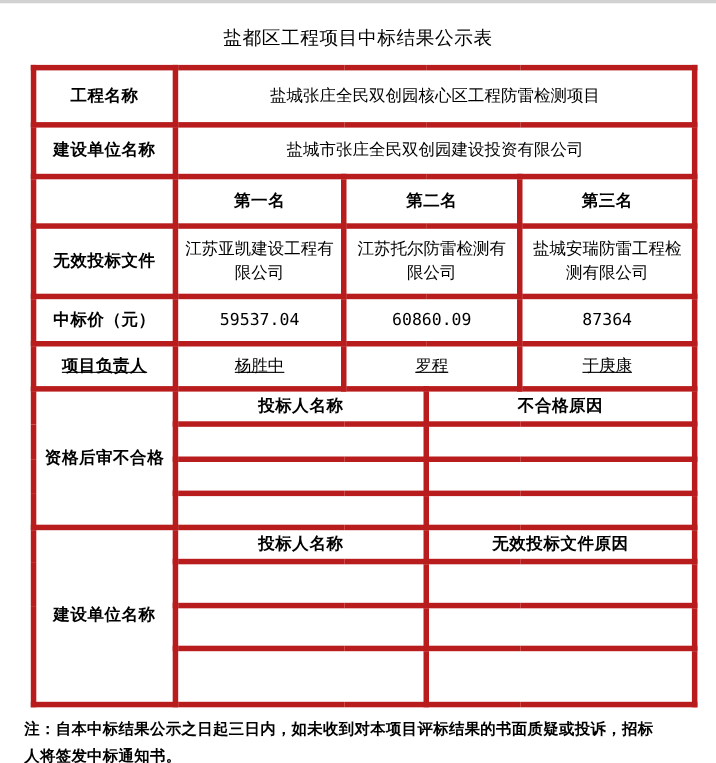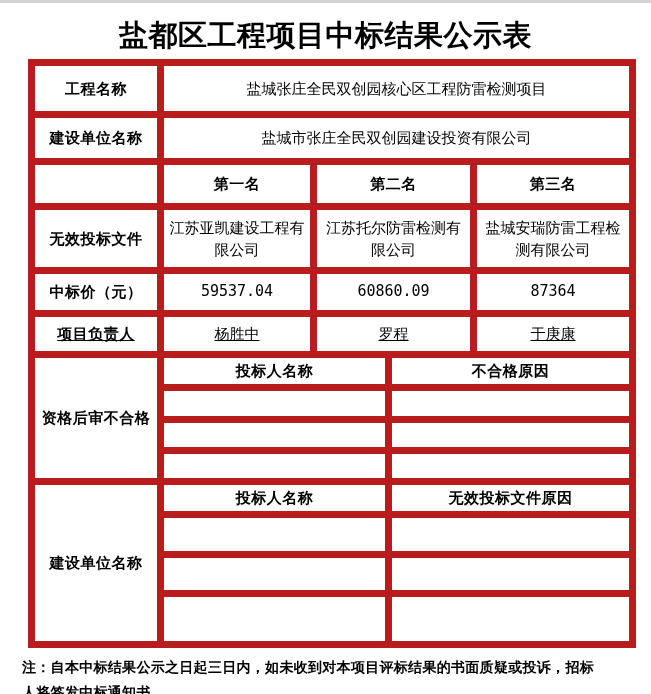--- a/index.html
+++ b/index.html
@@ -11,34 +11,34 @@
     font-family: "Liberation Sans", sans-serif;
   }
   .top-strip {
     width: 651px; height: 3px;
     background: #d2d2d2;
   }
   h1.doc-title {
     margin: 17px 0 0 0;
     padding: 0;
     text-align: center;
-    font-size: 29px;
+    font-size: 17px;
     line-height: 30px;
-    font-weight: bold;
+    font-weight: normal;
     letter-spacing: 0.5px;
   }
   table.result-table {
     margin: 9px 0 0 28px;
     width: 601px;
     table-layout: fixed;
     border-collapse: collapse;
     border: 2px solid #000;
   }
   table.result-table td {
-    border: 7px solid #b91c1c;
+    border: 5px solid #b91c1c;
     text-align: center;
     vertical-align: middle;
     font-size: 15px;
     padding: 2px 5px;
     overflow: hidden;
     line-height: 1.45;
   }
   td.lbl, td.hdr { font-weight: bold; letter-spacing: 0.5px; }
   td.num { font-family: "DejaVu Sans Mono", monospace; font-size: 14px; letter-spacing: 0; }
   tr.r1 { height: 52px; }

